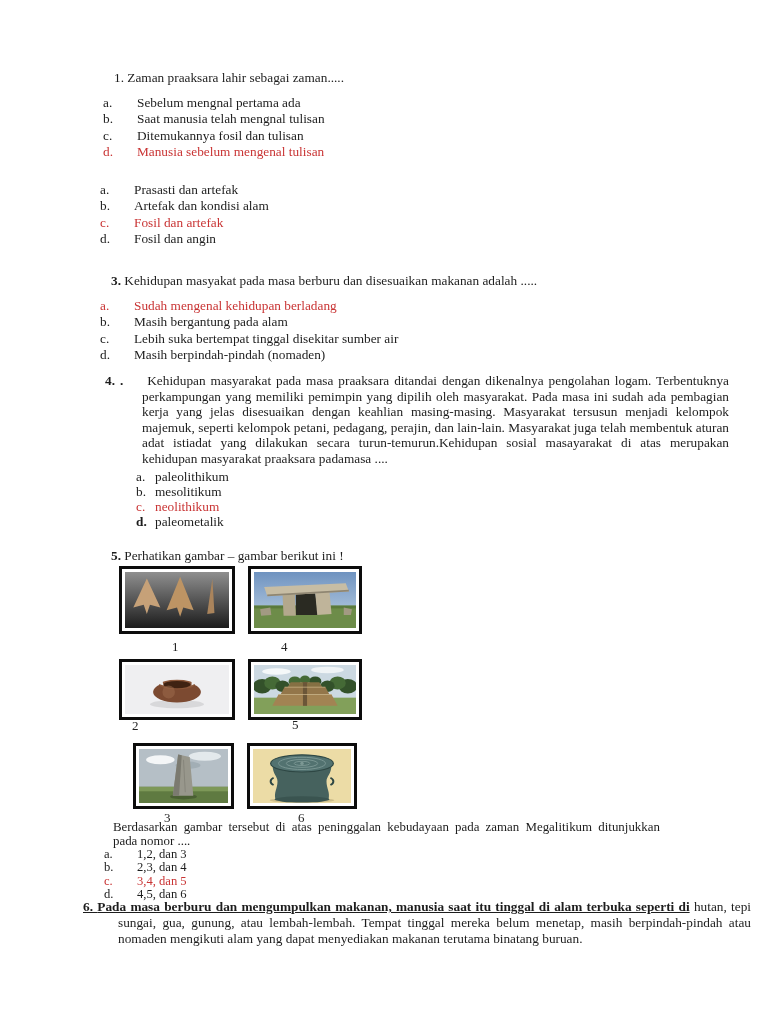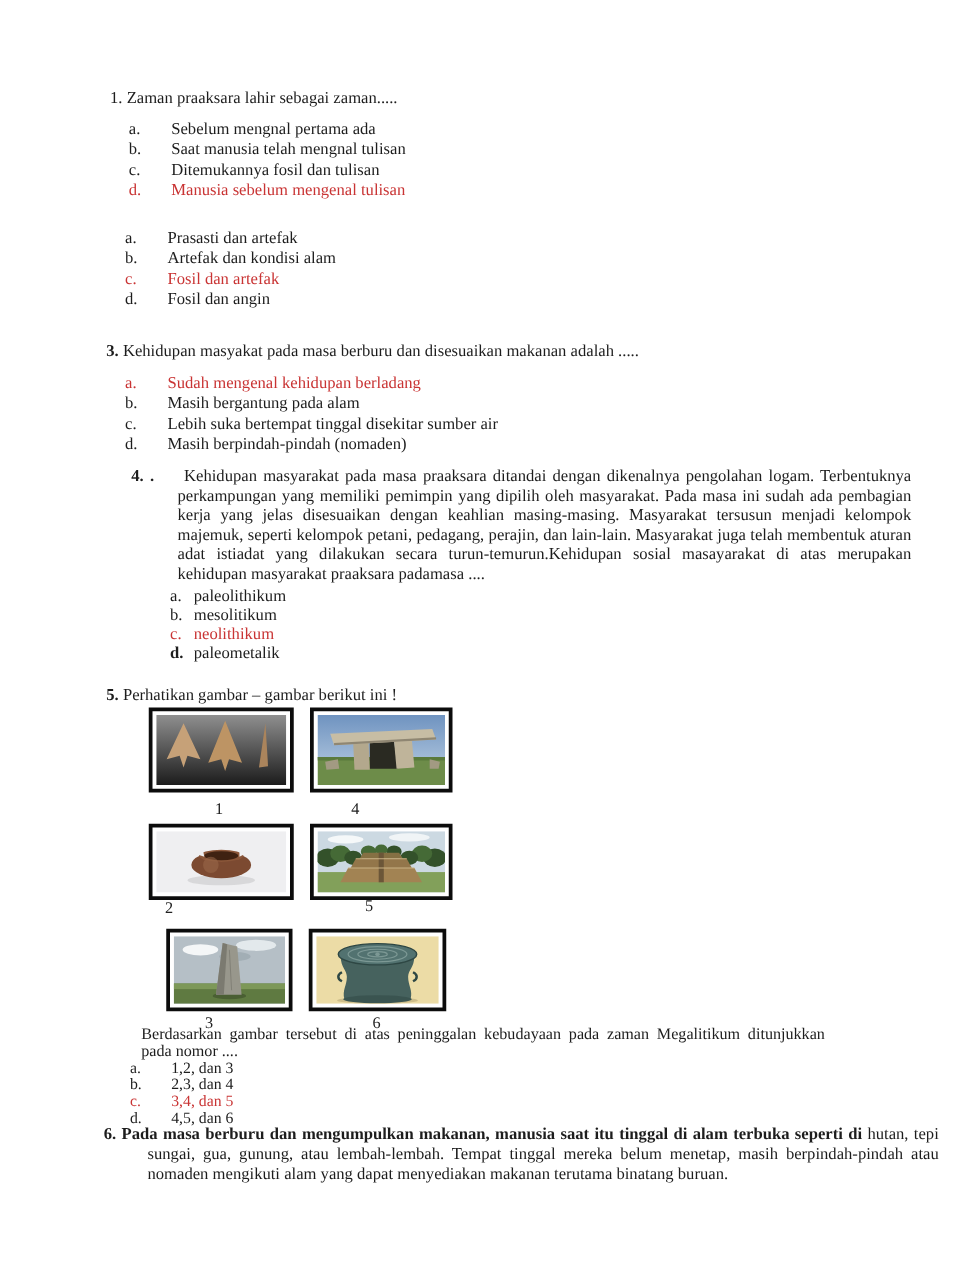--- a/index.html
+++ b/index.html
@@ -1,19 +1,19 @@
 <!DOCTYPE html>
 <html><head>
 <meta charset="utf-8">
 <style>
   html,body{margin:0;padding:0;background:#fff;}
   .page{position:relative;width:768px;height:1024px;background:#ffffff;overflow:hidden;
         font-family:"Liberation Serif", serif;color:#1d1d1d;font-size:13.3px;}
   .q{position:absolute;}
-  .qheader{white-space:nowrap;line-height:16px;}
+  .qheader{white-space:nowrap;line-height:16px;margin-left:26px;}
   .qnum{display:inline;}
   .qnum.bold{font-weight:700;}
   .opts{margin-top:9px;}
   .opt{display:flex;line-height:16.4px;}
   .opt .letter{margin-left:15px;width:34px;flex:none;}
   .opt.hl{color:#c93434;}
   
   #q4 .para{text-align:justify;line-height:15.5px;padding-left:37px;text-indent:-37px;}
   #q4 .para .qnum{margin-right:24px;font-weight:700;}
   #q4 .opts{margin-top:3px;}
@@ -24,21 +24,21 @@
   .frame{position:absolute;box-sizing:border-box;border:3px solid #0c0c0c;background:#fff;padding:3px;}
   .frame svg{display:block;width:100%;height:100%;}
   .figlabel{position:absolute;font-size:13px;color:#222;}
   
   #q5cap{line-height:13.9px;font-size:12.9px;}
   #q5cap .capline1{word-spacing:3px;}
   #q5opts .opt{line-height:13.3px;font-size:12.6px;}
   #q5opts .opt .letter{margin-left:14px;width:33px;}
   
   #q6 .para{text-align:justify;line-height:15.8px;padding-left:35px;text-indent:-35px;}
-  #q6 b{font-weight:700;}
+  #q6 b{font-weight:700;text-decoration:underline;}
 </style>
 </head>
 <body>
 
 <div class="page">
 
   <div class="q" id="q1" style="left:88px;top:70px;width:640px;">
     <div class="qheader"><span class="qnum">1.</span> <span>Zaman praaksara lahir sebagai zaman.....</span></div>
     <div class="opts">
       <div class="opt">

